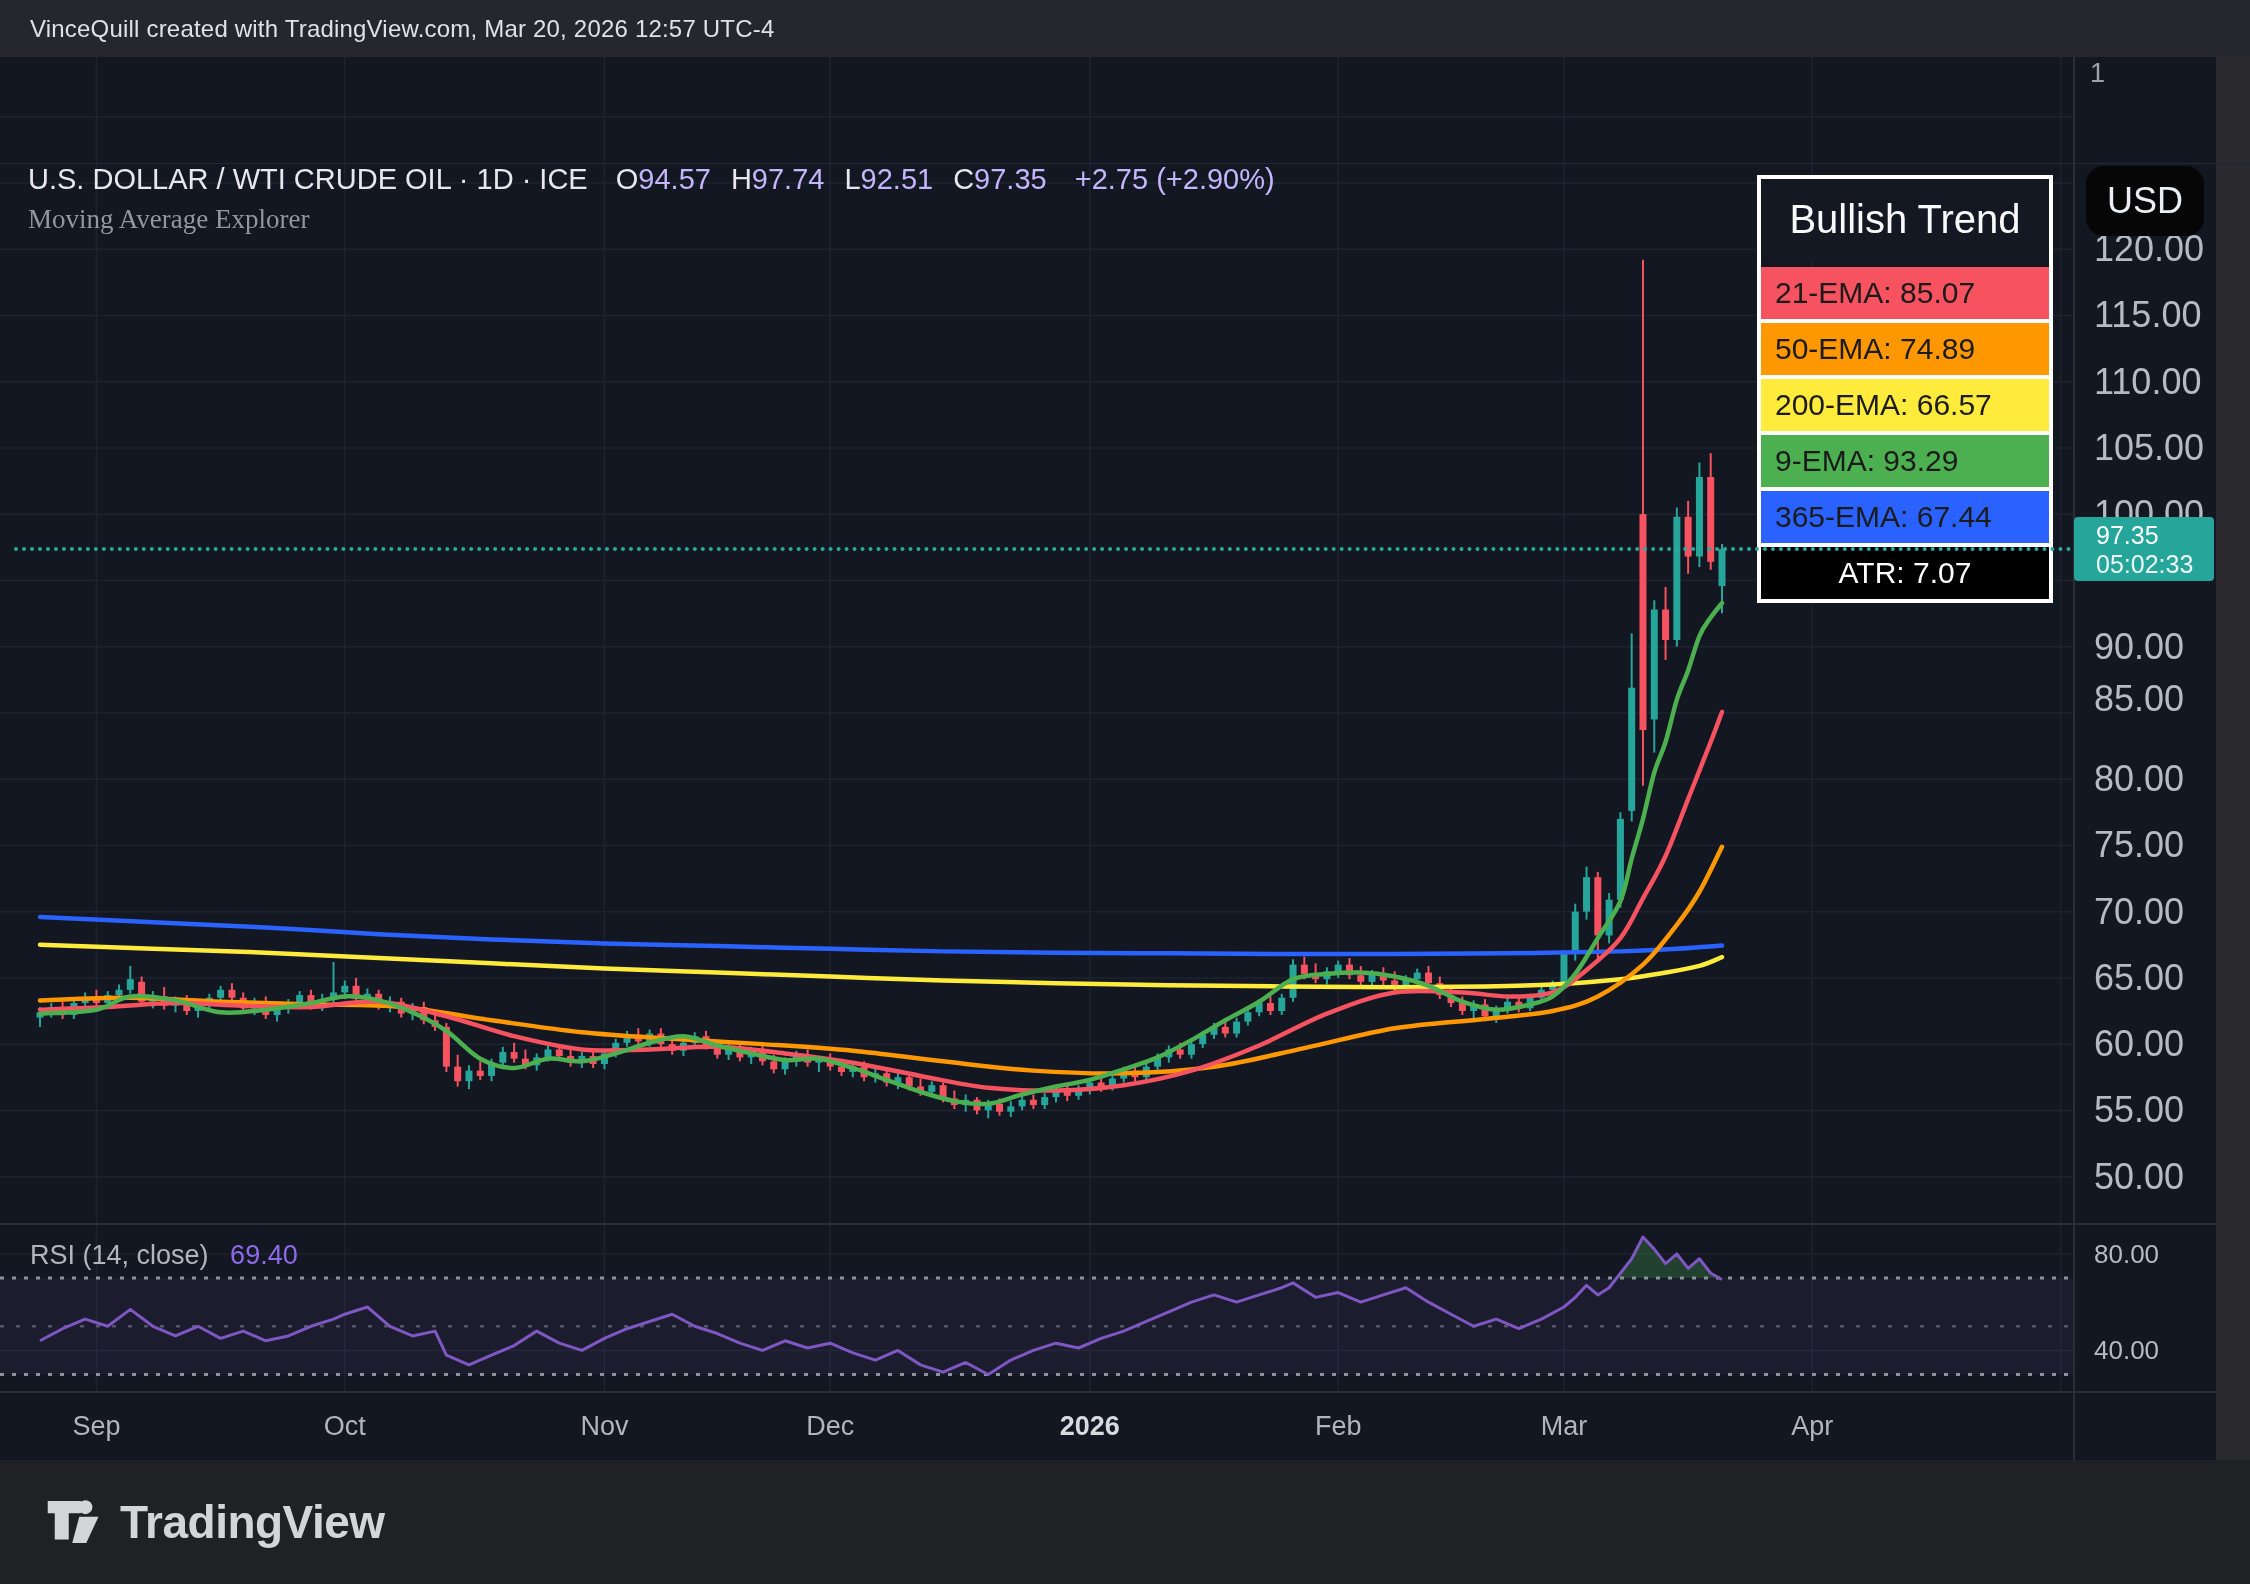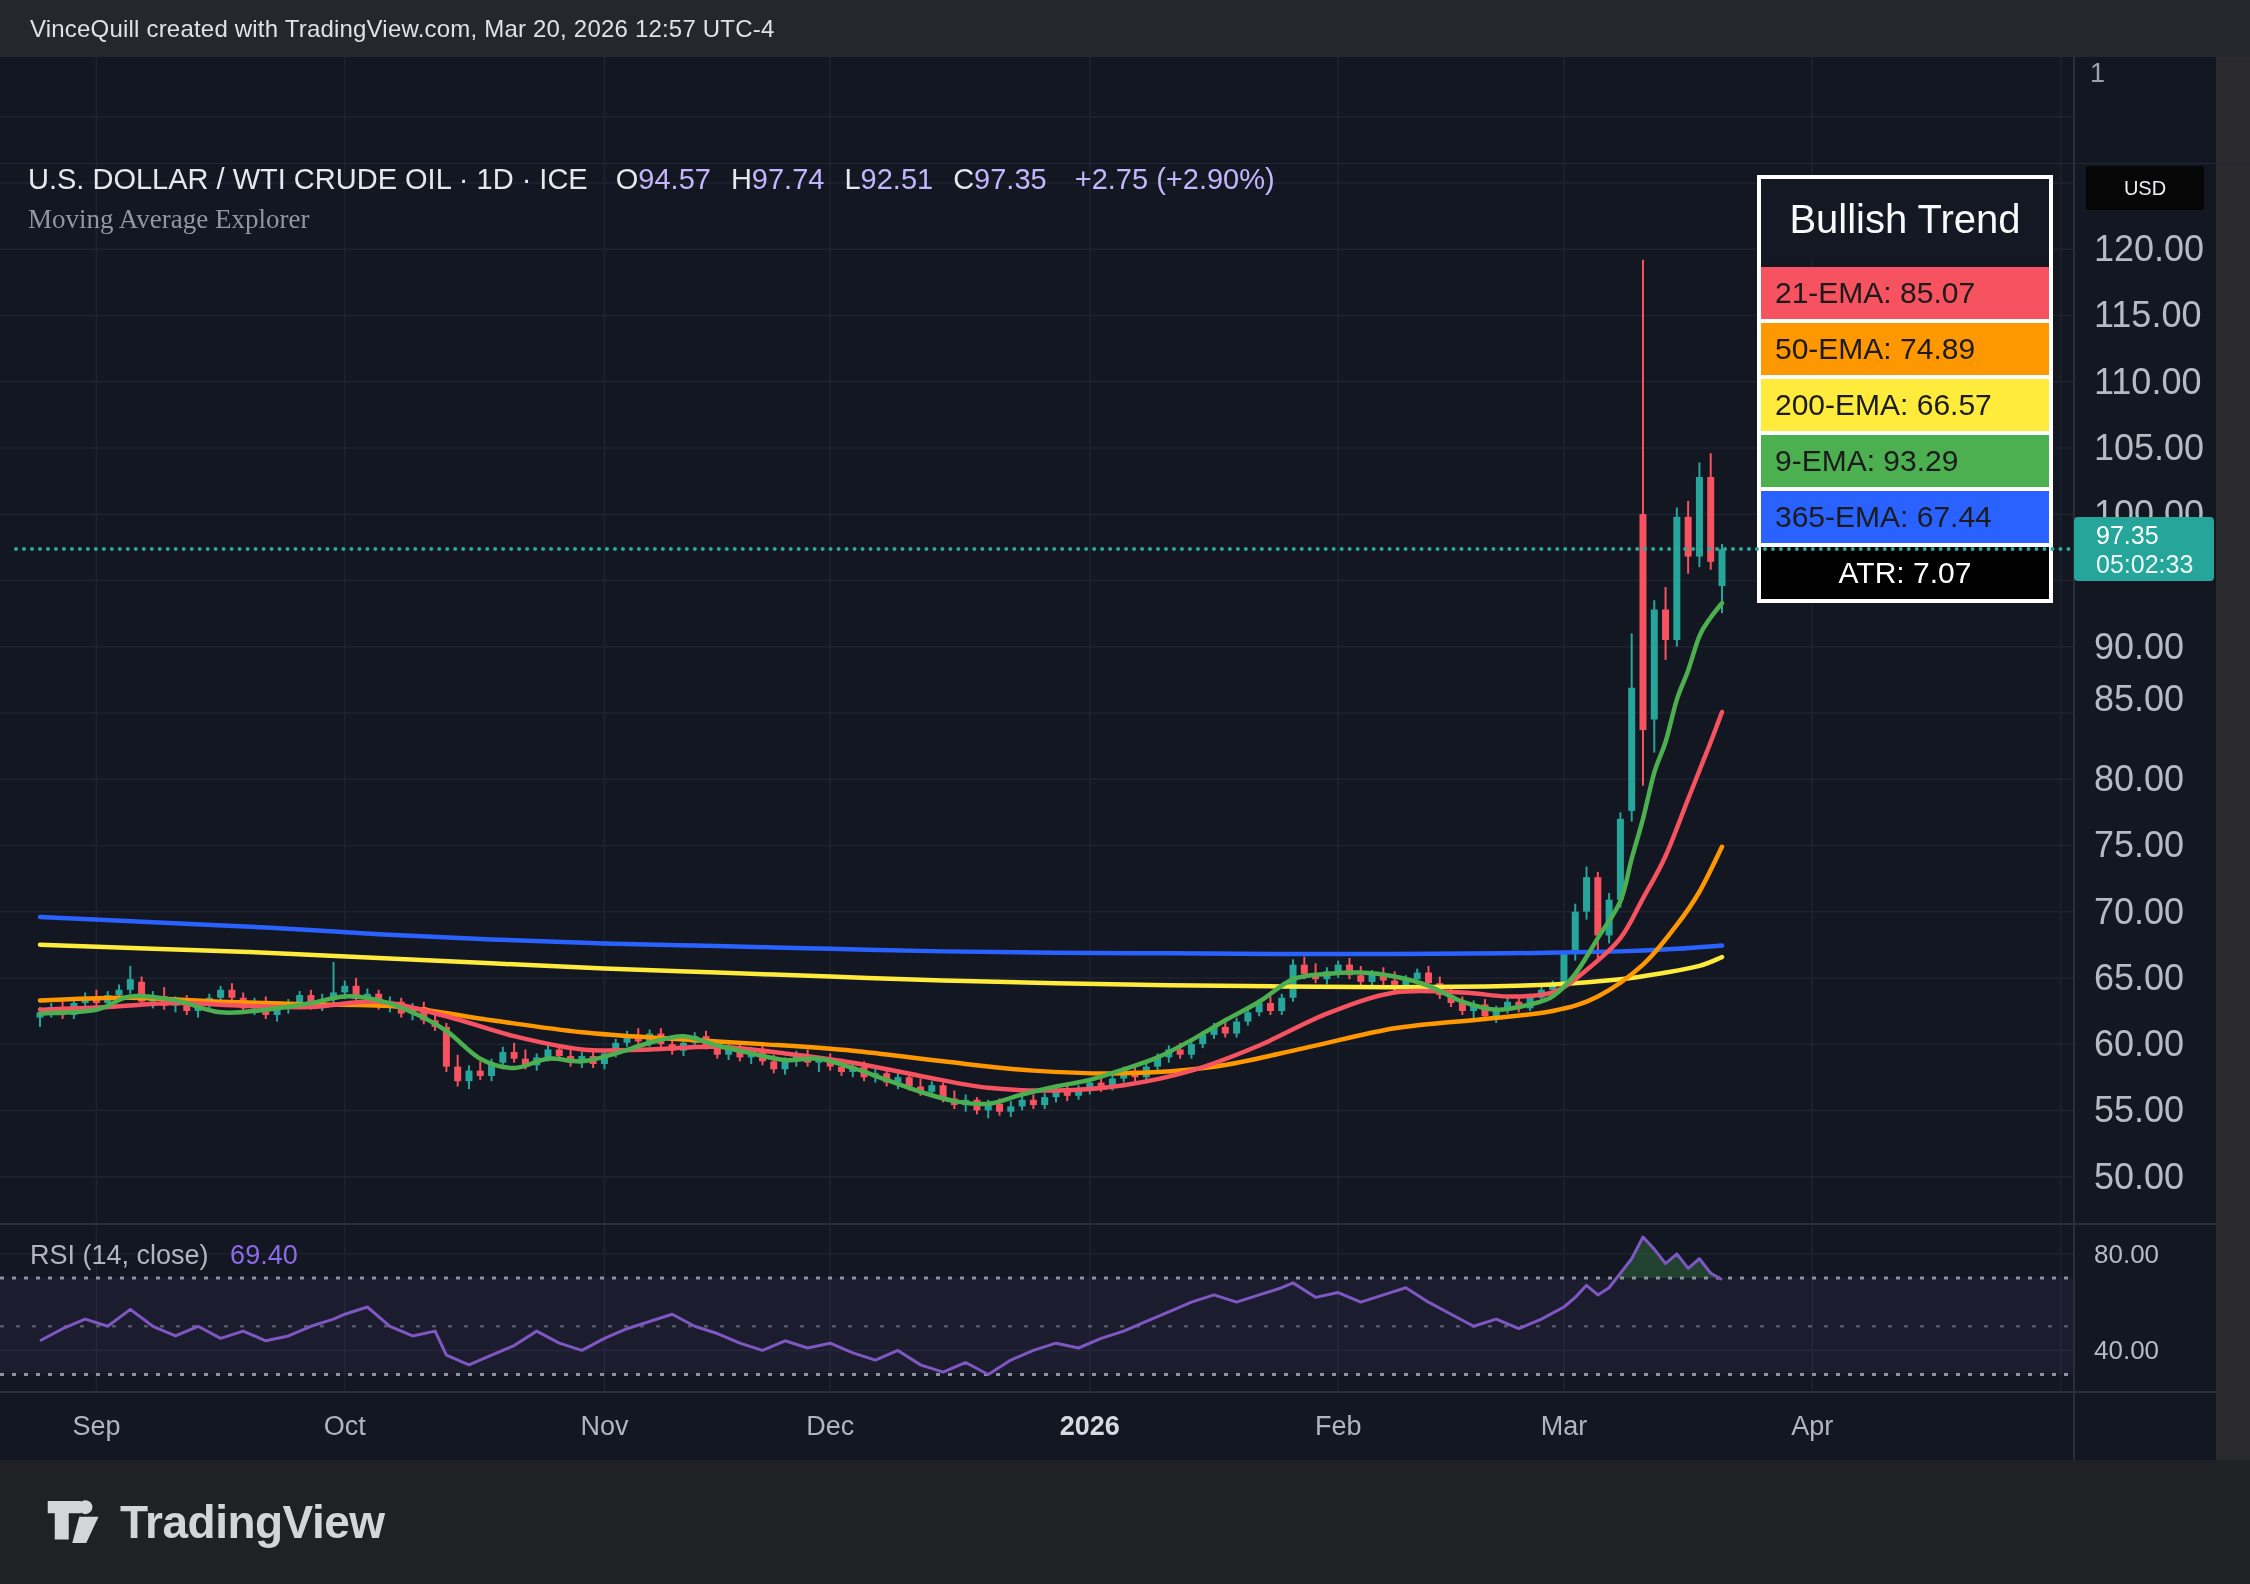--- a/index.html
+++ b/index.html
@@ -16,22 +16,22 @@
   .sep-h{height:2px;background:#2a2e39;left:0;width:2216px;}
   .sep-mini{height:1px;background:#232838;left:0;width:2250px;}
   .axis-vline{left:2073px;top:57px;width:2px;height:1403px;background:#2a2e39;}
   
   .hdr{left:28px;top:163px;z-index:4;color:#e6e8ed;font-size:29px;white-space:nowrap;}
   .hdr .val{color:#c4b5fd;}
   .hdr .pair{margin-left:20px;}
   .hdr2{left:28px;top:204px;z-index:4;color:#9196a1;font-size:27px;font-family:Liberation Serif, serif;}
   .pane-idx{left:2090px;top:58px;z-index:4;color:#9da1ab;font-size:27px;}
   
-  .usd-btn{left:2086px;top:166px;width:118px;height:44px;background:#060607;border-radius:2px;
-           color:#eceef2;font-size:20px;display:flex;align-items:center;justify-content:center;z-index:4;}
+  .usd-btn{left:2086px;top:166px;width:118px;height:70px;background:#060607;border-radius:18px;
+           color:#eceef2;font-size:36px;display:flex;align-items:center;justify-content:center;z-index:4;}
   
   .ptick{left:2094px;width:120px;height:32px;line-height:32px;color:#b6bac3;font-size:36px;z-index:3;}
   .price-badge{left:2074px;width:140px;height:64px;border-radius:4px;z-index:7;color:#fff;
                font-size:25px;line-height:29px;padding-top:4px;text-align:left;box-sizing:border-box;padding-left:22px;}
   
   .panel{left:1757px;top:175px;width:296px;border:4px solid #ffffff;z-index:5;box-sizing:border-box;}
   .panel-title{background:#141822;color:#f8f9fb;font-size:40px;height:80px;display:flex;align-items:center;
                justify-content:center;margin-bottom:8px;}
   .panel-rows{background:#ffffff;}
   .prow{height:52px;line-height:52px;font-size:30px;color:#1b1b1b;padding-left:14px;margin-bottom:4px;}

